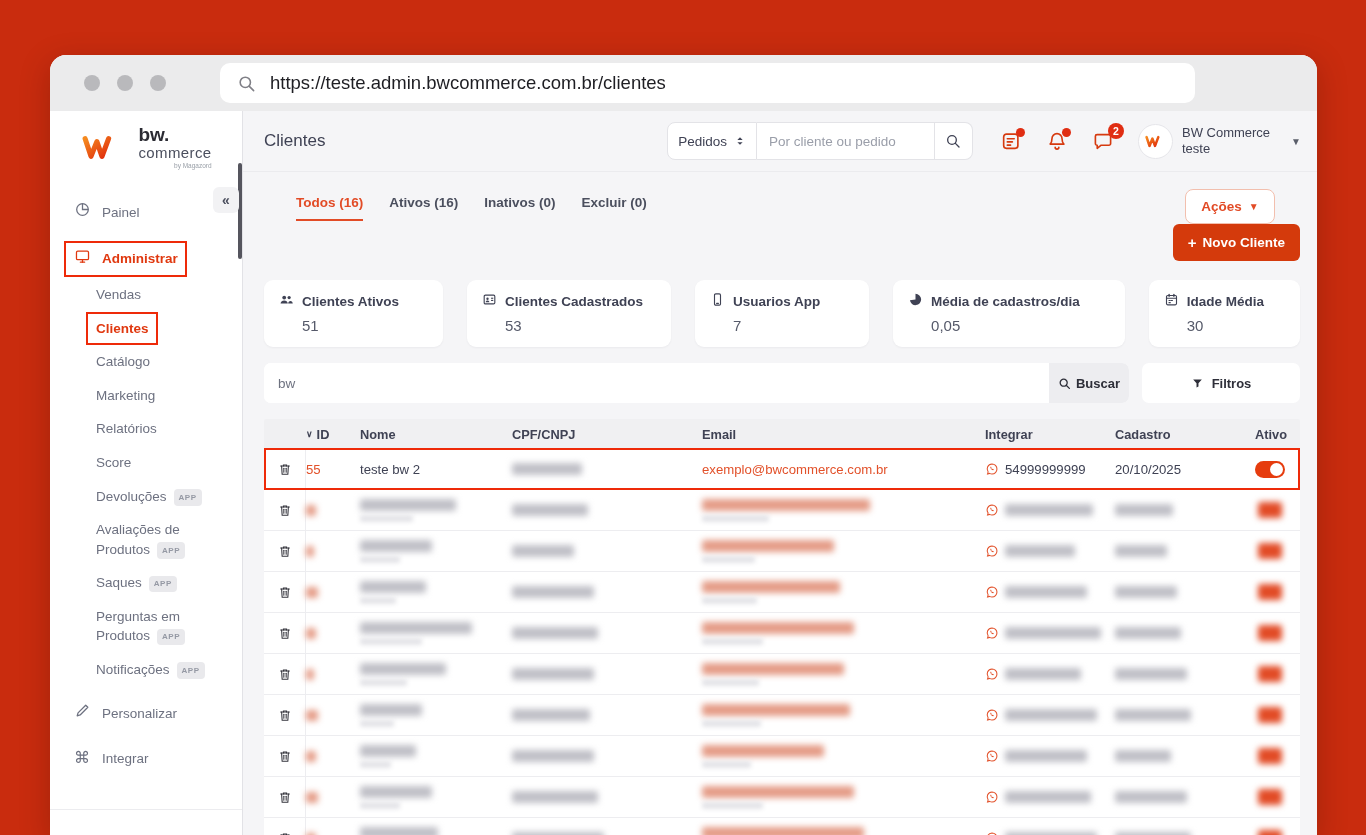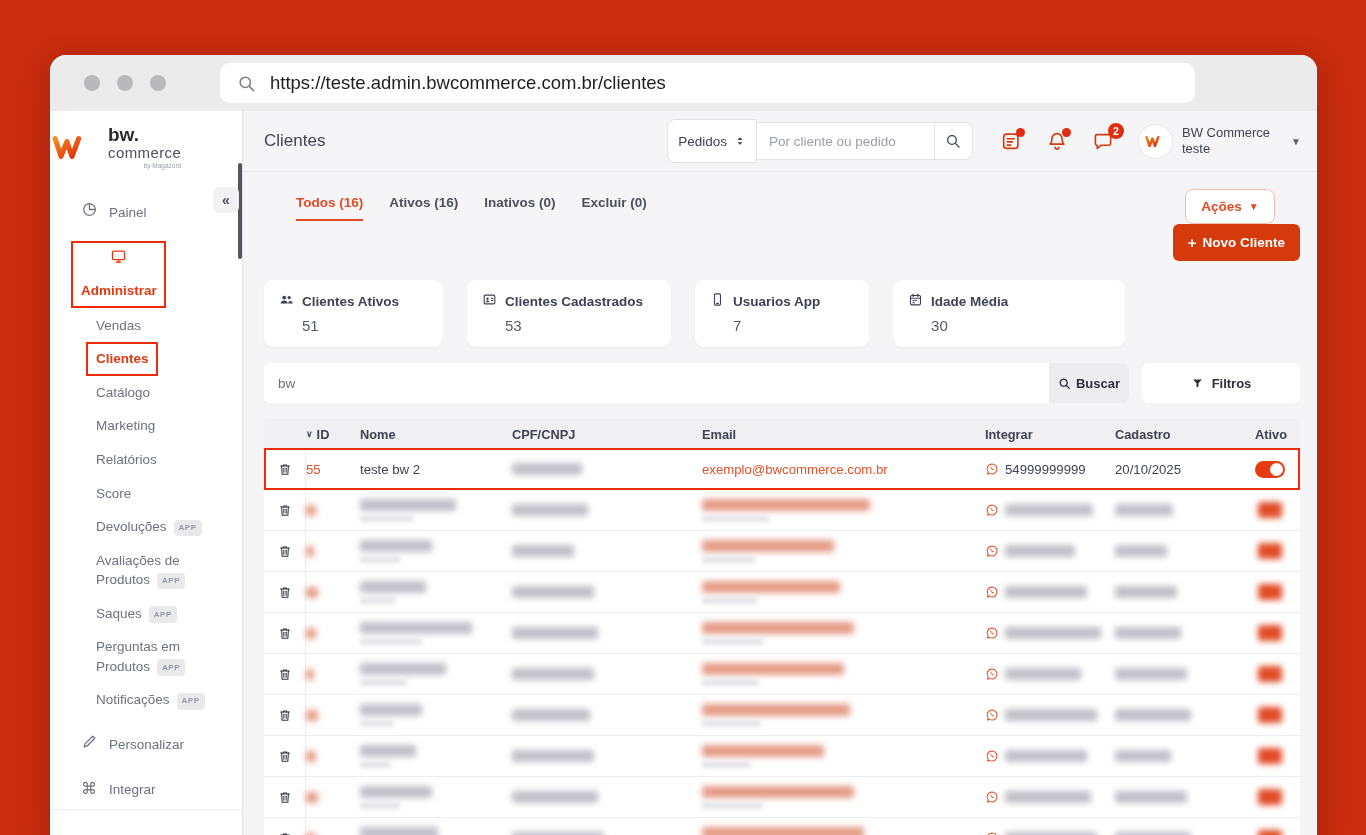--- a/index.html
+++ b/index.html
@@ -16,59 +16,59 @@
   .dot { width:16px; height:16px; border-radius:50%; background:#b9b9bc; }
   .url-pill { margin-left:54px; width:975px; height:40px; background:#fff; border-radius:10px;
     display:flex; align-items:center; gap:14px; padding:0 17px; }
   .url-pill svg { width:19px; height:19px; color:#808087; flex-shrink:0; }
   .url-text { font-size:18.5px; color:#1e1e23; }
 
   .app { display:flex; height:724px; }
 
   
   .sidebar { width:193px; background:#fff; border-right:1px solid #e2e2e6; position:relative; flex-shrink:0; }
-  .logo-row { display:flex; align-items:center; gap:14px; padding:15px 0 10px; }
+  .logo-row { display:flex; align-items:center; justify-content:center; gap:14px; padding:15px 0 10px; }
   .logo-w { width:44px; height:29px; }
   .logo-text { display:flex; flex-direction:column; align-items:flex-start; }
   .logo-name { font-size:19px; font-weight:800; color:#2b2b33; line-height:.95; }
   .logo-line2 { font-size:15px; color:#4b4f5e; letter-spacing:.4px; }
   .logo-byline { font-size:6.5px; color:#9aa0a8; align-self:flex-end; margin-top:1px; }
   .collapse-btn { position:absolute; top:76px; right:3px; width:26px; height:26px; background:#f2f2f4;
     border-radius:6px; display:flex; align-items:center; justify-content:center;
     color:#4b4f5e; font-size:14px; font-weight:bold; cursor:pointer; z-index:2; }
   .side-thumb { position:absolute; right:0; top:52px; width:4px; height:96px; background:#55555e; border-radius:2px; }
   .menu { padding-top:14px; }
-  .item { display:flex; align-items:flex-end; padding:8px 8px 8px 31px; font-size:13.5px;
+  .item { display:flex; align-items:flex-end; padding:8px 8px 8px 24px; font-size:13.5px;
     color:#6d7180; line-height:1.45; cursor:pointer; }
   .item .inner { display:flex; align-items:center; gap:11px; }
   .item.level2 { padding-left:46px; padding-top:7px; padding-bottom:7px; }
   .item.level2 .inner { display:block; max-width:132px; }
   .item.gap-top { margin-top:8px; }
   .item.active { color:#e0380f; font-weight:700; }
   .item svg { width:17px; height:17px; color:#6d7180; flex-shrink:0; }
   .item.active svg { color:#e0380f; }
   .cmd-glyph { font-size:16px; line-height:17px; width:17px; display:inline-block; }
   .badge-app { display:inline-block; font-size:8px; font-weight:700; letter-spacing:.5px; color:#9599a4;
     background:#e9e9ec; border-radius:4px; padding:2.5px 5px; margin-left:7px; vertical-align:1px; }
   .bolt { display:inline-flex; width:15px; height:15px; border-radius:50%; background:#e02d12;
     align-items:center; justify-content:center; margin-left:7px; vertical-align:-3px; }
   .bolt svg { width:9px; height:9px; color:#fff; }
-  .annot { position:relative;flex-direction:column; }
+  .annot { position:relative; }
   .annot::after { content:""; position:absolute; left:-10px; right:-9px; top:-7px; bottom:-7px;
     border:2px solid #ee2a09; pointer-events:none; }
   .sidebar-footer { position:absolute; bottom:0; left:0; right:0; height:26px; border-top:1px solid #ececef; }
 
   
   .main { flex:1; display:flex; flex-direction:column; background:#f5f5f7; min-width:0; }
   .app-header { height:61px; display:flex; align-items:center; padding:0 16px 0 21px;
     border-bottom:1px solid #ebebee; flex-shrink:0; }
   .page-title { font-size:17px; color:#3f4254; }
   .search-group { margin-left:auto; display:flex; align-items:center; height:38px; }
   .scope { display:flex; align-items:center; gap:7px; background:#fff; border:1px solid #e3e3e7;
-    border-radius:8px 0 0 8px; padding:0 10px; height:44px; font-size:13.5px; color:#3f4254; cursor:pointer; }
+    border-radius:8px 0 0 8px; padding:0 10px; height:38px; font-size:13.5px; color:#3f4254; cursor:pointer; }
   .scope svg { width:12px; height:12px; color:#3f4254; }
   .query-input { width:178px; height:38px; border:1px solid #e3e3e7; border-left:none; padding:0 12px;
     font-size:13.5px; color:#6e7280; outline:none; font-family:inherit; }
   .query-input::placeholder { color:#9a9ea9; }
   .search-btn { width:38px; height:38px; border:1px solid #e3e3e7; border-left:none; border-radius:0 8px 8px 0;
     background:#fff; display:flex; align-items:center; justify-content:center; color:#3f4254; cursor:pointer; }
   .search-btn svg { width:16px; height:16px; }
   .header-icons { display:flex; align-items:center; gap:24px; margin-left:27px; }
   .hicon { position:relative; color:#d63a0f; cursor:pointer; display:flex; }
   .hicon svg { width:22px; height:22px; }
@@ -360,20 +360,29 @@
                 <span><svg viewBox="0 0 24 24" fill="none" stroke="currentColor" stroke-width="1.8" stroke-linecap="round">
                     <rect x="7.2" y="3" width="9.6" height="18" rx="2"></rect>
                     <line x1="10.6" y1="18.2" x2="13.4" y2="18.2"></line>
                   </svg></span>
                 <span>Usuarios App</span>
               </div>
               <div class="card-value">7</div>
             </div>
             <div class="card">
               <div class="card-top">
+                <span><svg viewBox="0 0 24 24" fill="currentColor">
+                    <path d="M12 3a9 9 0 1 1-8.9 10.2L12 12z"></path>
+                  </svg></span>
+                <span>Média de cadastros/dia</span>
+              </div>
+              <div class="card-value">0,05</div>
+            </div>
+            <div class="card">
+              <div class="card-top">
                 <span><svg viewBox="0 0 24 24" fill="none" stroke="currentColor" stroke-width="1.8" stroke-linecap="round">
                     <rect x="4" y="5.5" width="16" height="15" rx="2"></rect>
                     <line x1="4" y1="10" x2="20" y2="10"></line>
                     <line x1="8.2" y1="3.5" x2="8.2" y2="7"></line>
                     <line x1="15.8" y1="3.5" x2="15.8" y2="7"></line>
                     <line x1="8" y1="13.5" x2="10" y2="13.5"></line>
                     <line x1="11.5" y1="13.5" x2="13.5" y2="13.5"></line>
                     <line x1="8" y1="17" x2="10" y2="17"></line>
                   </svg></span>
                 <span>Idade Média</span>

